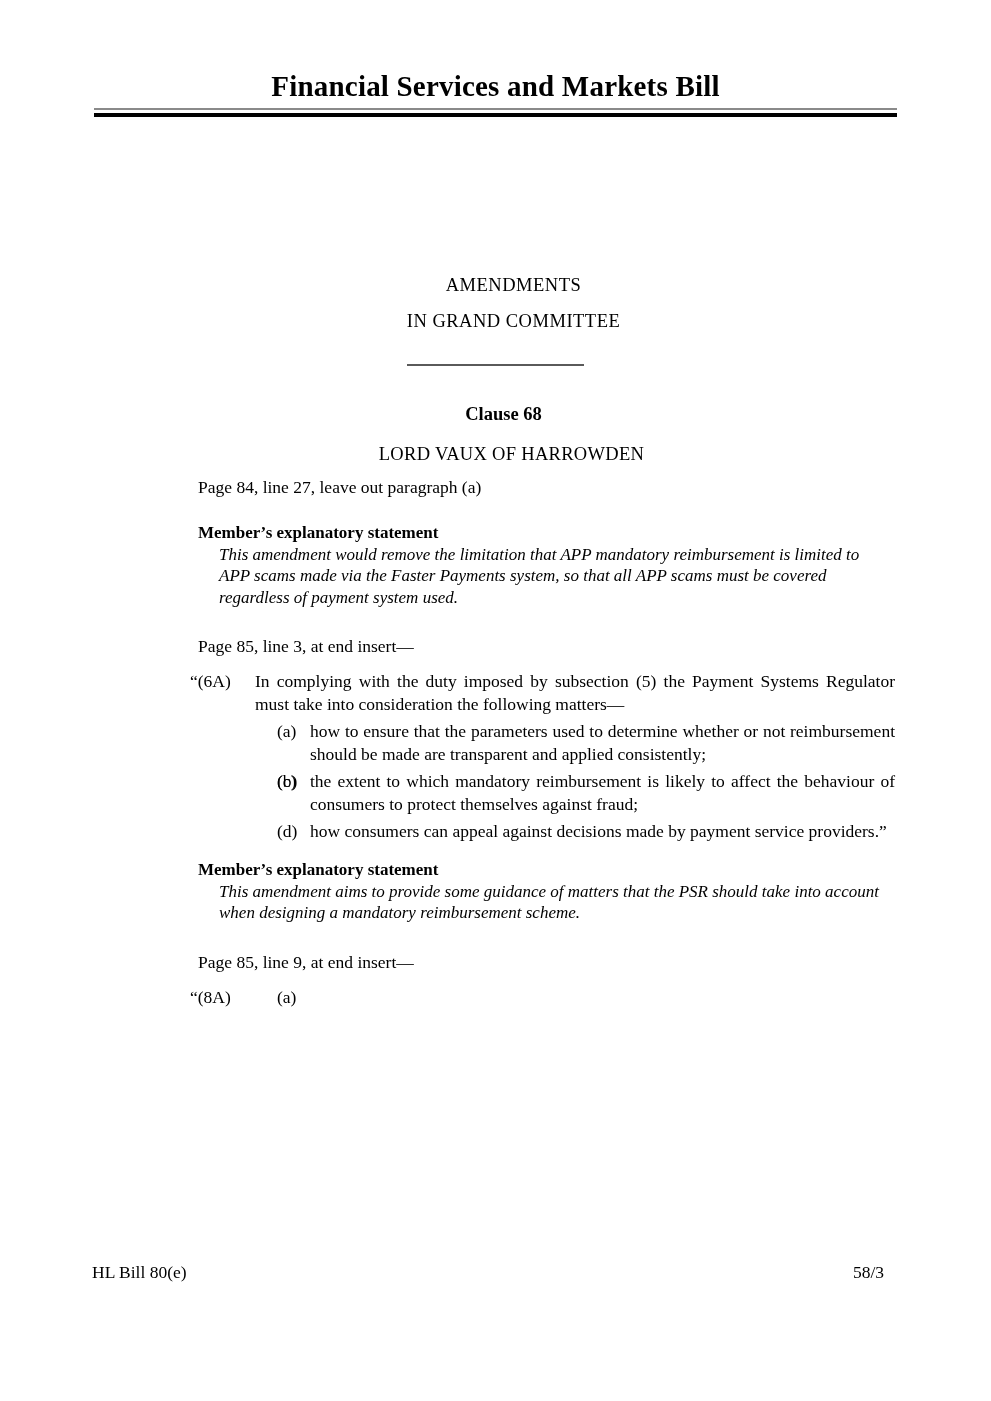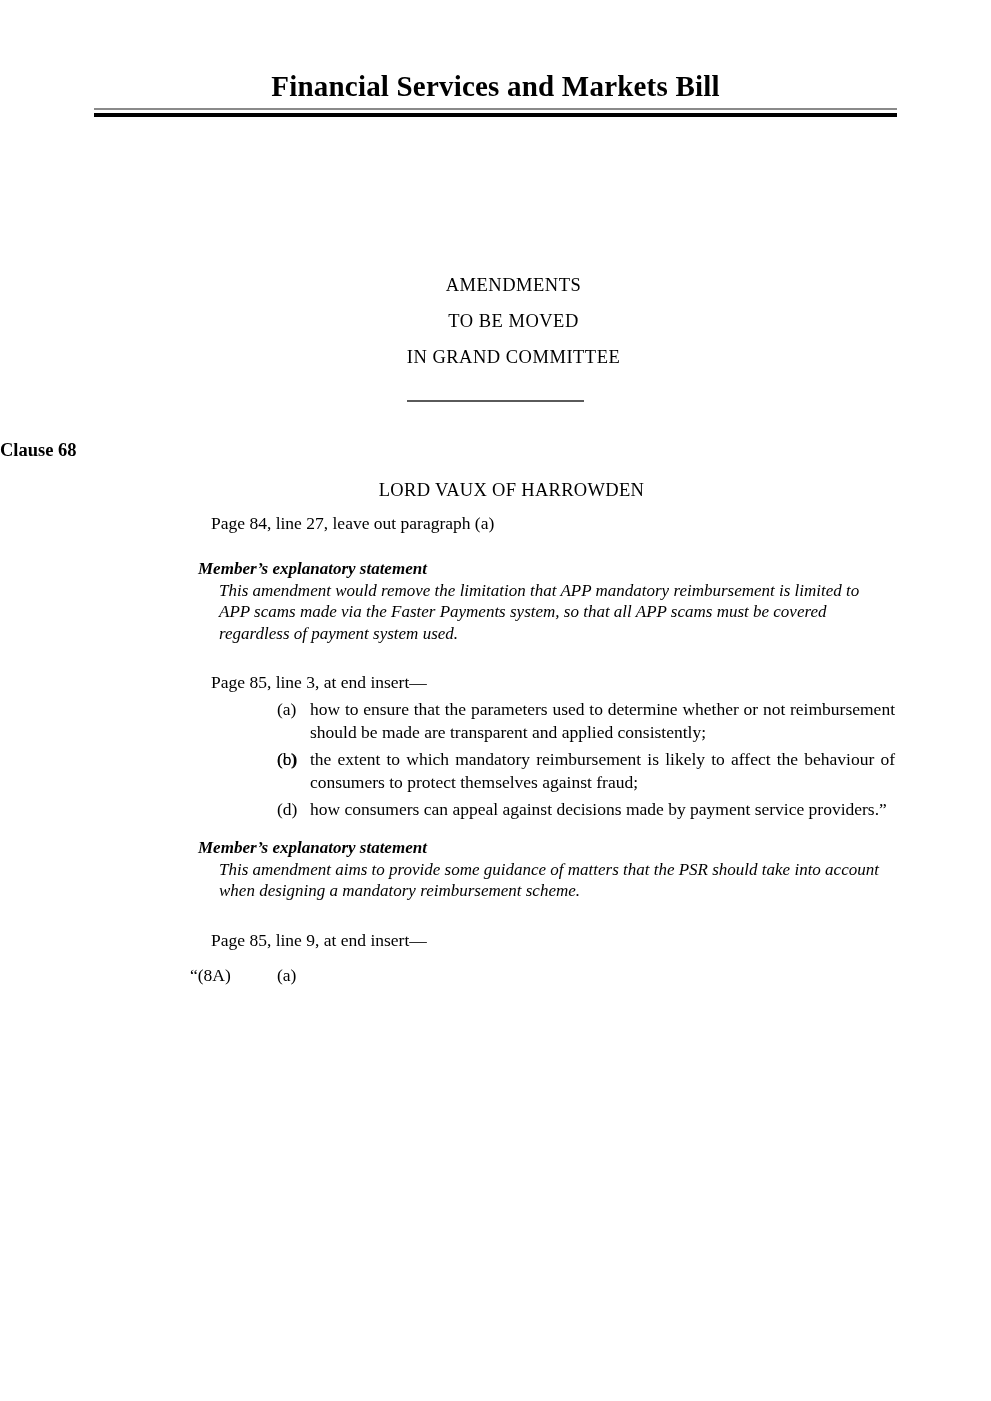--- a/index.html
+++ b/index.html
@@ -28,38 +28,38 @@
 
   .notice { margin-top: 150px; text-align: center; font-size: 18.5px; }
   .notice div { line-height: 36px; letter-spacing: 0.5px; padding-left: 36px; }
 
   .short-rule {
     width: 177px; margin: 25px auto 0 auto;
     height: 0; border-top: 2px solid #5a5a5a;
   }
 
   .clause-head {
-    margin-top: 38px; text-align: left;
-    font-size: 18.5px; font-weight: bold; line-height: 20px;
+    margin-top: 38px; text-align: center;
+    font-size: 18.5px; font-weight: bold; line-height: 20px; margin-left: 16px;
   }
   .member {
     margin-top: 21px; text-align: center;
     font-size: 18.5px; line-height: 19px; letter-spacing: 0.3px; margin-left: 32px;
   }
 
   .body-col {
     margin-left: 198px; margin-right: 96px;
     font-size: 17.5px; line-height: 23px;
   }
 
-  .instruction { margin-top: 12px; margin-left: 13px; }
+  .instruction { margin-top: 12px; }
   .instruction.gap { margin-top: 27px; }
 
   .exp { margin-top: 23px; max-width: 682px; }
-  .exp-head { font-weight: bold; font-style: italic; font-size: 17px; line-height: 21.5px; }
+  .exp-head { font-weight: bold; font-size: 17px; line-height: 21.5px; }
   .exp-text { font-style: italic; font-size: 17px; line-height: 21.5px; margin-left: 21px; }
 
   .subsec {
     position: relative; margin-top: 12px;
     padding-left: 57px; text-align: justify;
   }
   .subsec .lbl { position: absolute; left: -8px; top: 0; }
 
   .item {
     position: relative; margin-top: 4px;
@@ -76,38 +76,41 @@
 </head>
 <body>
 
 <div class="doc">
 
   <div class="title">Financial Services and Markets Bill</div>
   <div class="rule-double"></div>
 
   <div class="notice">
     <div>AMENDMENTS</div>
-    <div>TO BE MOVED</div>
     <div>IN GRAND COMMITTEE</div>
   </div>
 
   <div class="short-rule"></div>
 
   <div class="clause-head">Clause 68</div>
   <div class="member">LORD VAUX OF HARROWDEN</div>
 
   <div class="body-col">
 
     <div class="instruction">Page 84, line 27, leave out paragraph (a)</div>
     <div class="exp">
       <div class="exp-head">Member’s explanatory statement</div>
       <div class="exp-text">This amendment would remove the limitation that APP mandatory reimbursement is limited to APP scams made via the Faster Payments system, so that all APP scams must be covered regardless of payment system used.</div>
     </div>
 
     <div class="instruction gap">Page 85, line 3, at end insert—</div>
+    <div class="subsec">
+      <span class="lbl">“(6A)</span>
+      <span>In complying with the duty imposed by subsection (5) the Payment Systems Regulator must take into consideration the following matters—</span>
+    </div>
     <div class="item">
       <span class="lbl">(a)</span>
       <span>how to ensure that the parameters used to determine whether or not reimbursement should be made are transparent and applied consistently;</span>
     </div>
     <div class="item">
       <span class="lbl">(b)</span>
     </div>
     <div class="item">
       <span class="lbl">(c)</span>
       <span>the extent to which mandatory reimbursement is likely to affect the behaviour of consumers to protect themselves against fraud;</span>
@@ -124,14 +127,18 @@
     <div class="instruction gap">Page 85, line 9, at end insert—</div>
     <div class="subsec">
       <span class="lbl">“(8A)</span>
     </div>
     <div class="item">
       <span class="lbl">(a)</span>
     </div>
 
   </div>
 
+  <div class="footer">
+    <span>HL Bill 80(e)</span>
+    <span>58/3</span>
+  </div>
 
 </div>
 
 </body></html>

